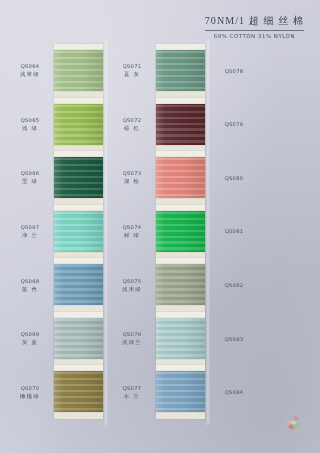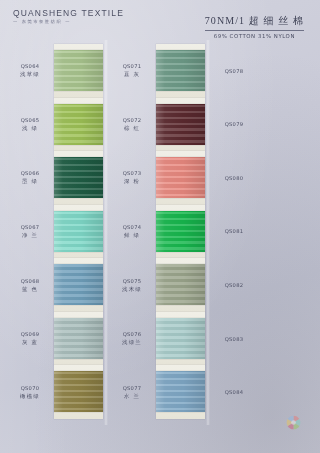--- a/index.html
+++ b/index.html
@@ -207,24 +207,20 @@
     background: linear-gradient(90deg, rgba(255,255,255,0.00), rgba(255,255,255,0.35), rgba(255,255,255,0.00));
   }
   .fold-a { left: 104px; }
   .fold-b { left: 206px; }
 </style>
 </head>
 <body>
 
 <div id="card">
 
-  <div class="brand">
-    <div class="brand-name">QUANSHENG TEXTILE</div>
-    <div class="brand-sub">— 东莞市泉胜纺织 —</div>
-  </div>
 
   <div class="spec">
     <div class="spec-title">70NM/1 超 细 丝 棉</div>
     <div class="spec-sub">69% COTTON  31% NYLON</div>
   </div>
 
   <div class="fold fold-a"></div>
   <div class="fold fold-b"></div>
 
   <div class="columns" id="columns">

